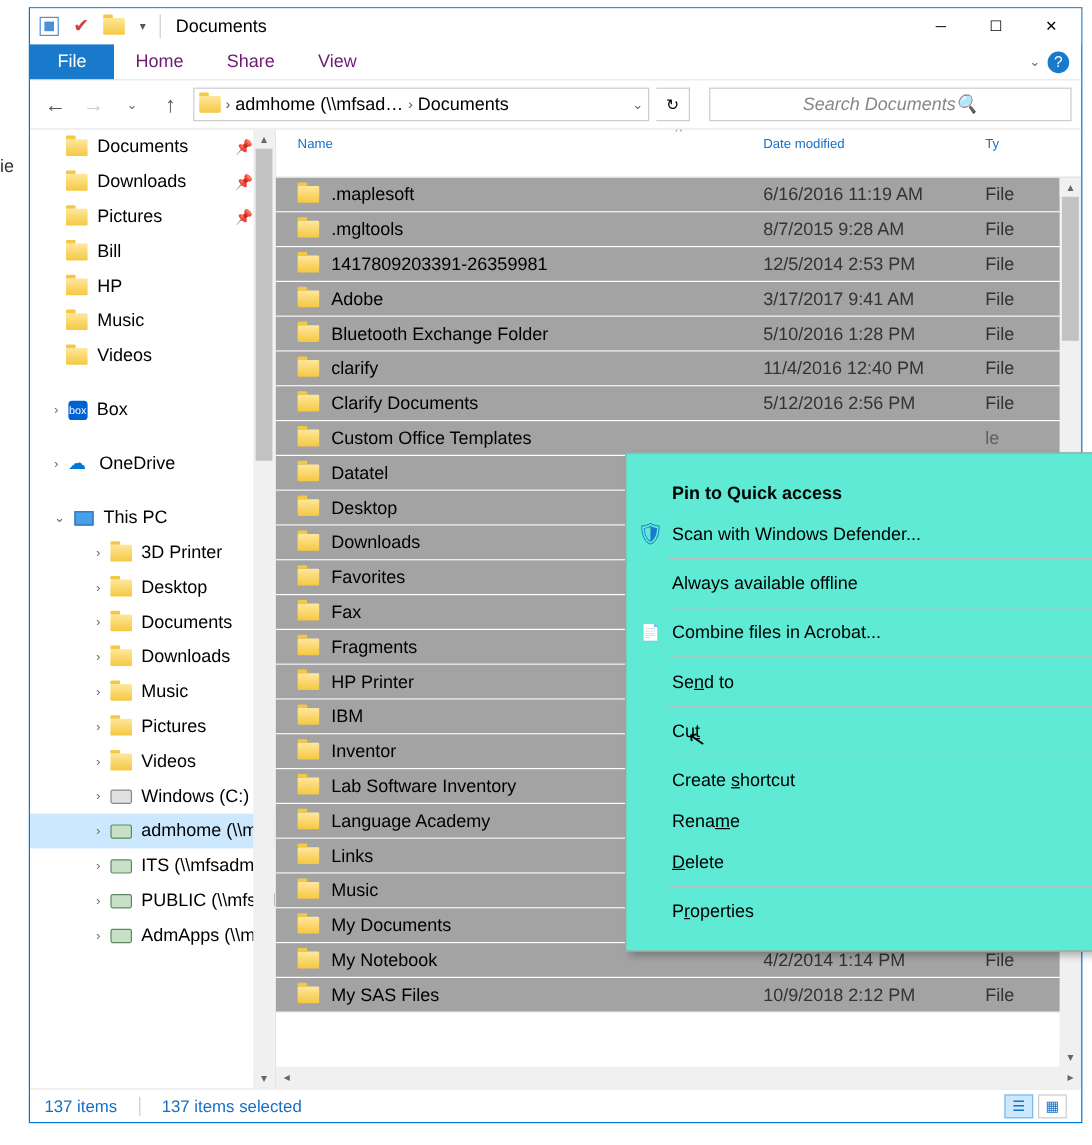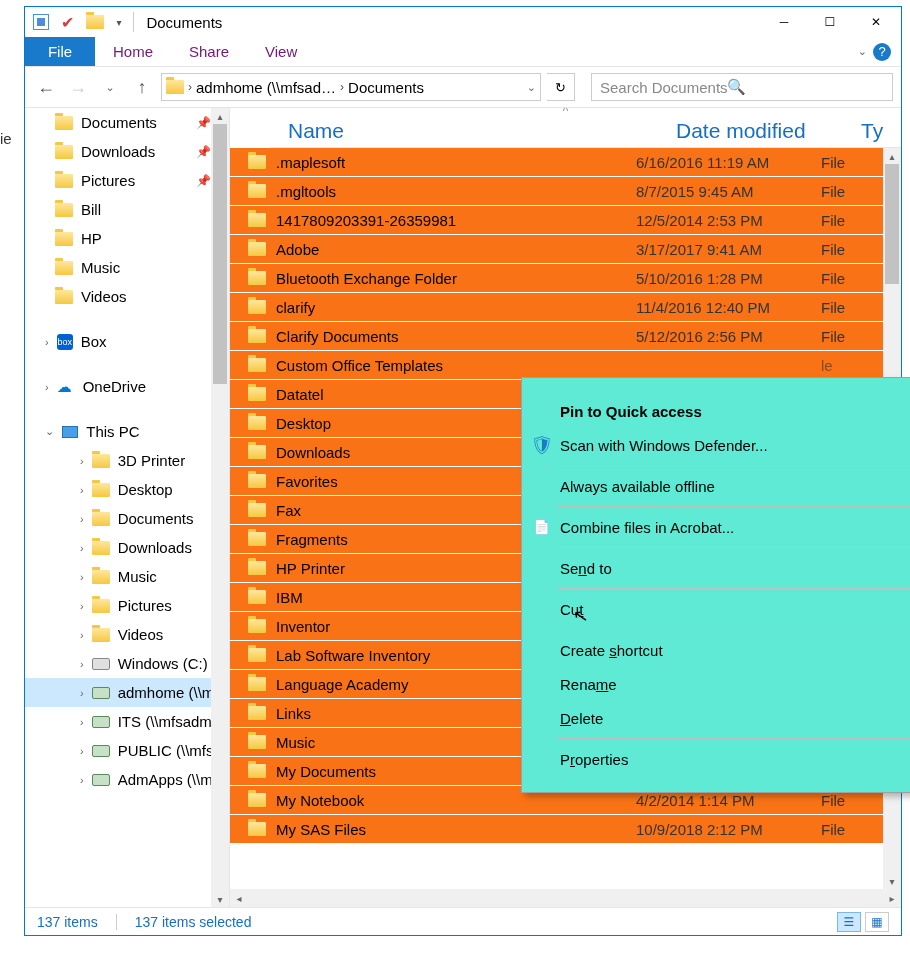--- a/index.html
+++ b/index.html
@@ -14,45 +14,45 @@
   .ribbon .file-tab { background: #1979ca; color: #fff; width: 70px; display: flex; align-items: center; justify-content: center; font-size: 15px; }
   .ribbon .tab { padding: 0 18px; display: flex; align-items: center; font-size: 15px; color: #701a75; }
   .ribbon .rib-right { margin-left: auto; display: flex; align-items: center; gap: 6px; padding-right: 10px; }
   .help-q { width: 18px; height: 18px; border-radius: 50%; background: #1979ca; color: #fff; font-size: 13px; display: flex; align-items: center; justify-content: center; }
   .addr { height: 40px; display: flex; align-items: center; padding: 0 8px; gap: 6px; }
   .nav-arrow { width: 26px; height: 26px; display: flex; align-items: center; justify-content: center; font-size: 18px; color: #555; }
   .nav-arrow.dim { color: #ccc; }
   .breadcrumb { border: 1px solid #ccc; height: 28px; flex: 0 0 380px; display: flex; align-items: center; gap: 2px; padding: 0 4px; font-size: 15px; }
   .bc-sep { color: #555; font-size: 12px; padding: 0 2px; }
   .refresh-box { border: 1px solid #ccc; border-left: none; height: 28px; width: 28px; display:flex;align-items:center;justify-content:center;font-size:13px;}
-  .searchbox { border: 1px solid #ccc; height: 28px; flex: 1; display: flex; align-items: center; padding: 0 8px; justify-content: flex-start; color: #888; font-size: 15px; margin-left: 10px;}
+  .searchbox { border: 1px solid #ccc; height: 28px; flex: 1; display: flex; align-items: center; padding: 0 8px; justify-content: center; color: #888; font-size: 15px; margin-left: 10px; font-style: italic;}
   .content { flex: 1; display: flex; border-top: 1px solid #e5e5e5; overflow: hidden; position: relative; }
   .nav { width: 205px; border-right: 1px solid #e5e5e5; overflow: hidden; position: relative; }
   .nav-scroll { overflow-y: hidden; height: 100%; }
   .nav-item { display: flex; align-items: center; height: 29px; font-size: 15px; padding-left: 22px; gap: 8px; white-space: nowrap; overflow: hidden; }
   .nav-item.qc { padding-left: 30px; }
   .nav-item.sub { padding-left: 55px; }
   .nav-item.top { padding-left: 20px; }
   .nav-item.sel { background: #cce8ff; }
   .pin { margin-left: auto; margin-right: 18px; color: #555; font-size: 12px; }
   .nav-spacer { height: 16px; }
   .fld-ico { width: 18px; height: 14px; background: linear-gradient(#ffe79c,#f5c842); border-radius: 1px; position:relative; flex-shrink:0; }
   .fld-ico::before { content:""; position:absolute; top:-3px; left:0; width:8px; height:3px; background:#f5c842; border-radius:1px 1px 0 0;}
   .disk-ico { width:18px; height:12px; background:#e0e0e0; border:1px solid #888; border-radius:2px; flex-shrink:0;}
   .net-ico { width:18px; height:12px; background:#c8e0c8; border:1px solid #5a8a5a; border-radius:2px; flex-shrink:0;}
   .pc-ico { width:16px; height:12px; background:#4aa0e8; border:1px solid #2a70b0; flex-shrink:0; position:relative;}
   .box-ico { width:16px; height:16px; background:#0061d5; border-radius:3px; flex-shrink:0; color:#fff; font-size:9px; display:flex;align-items:center;justify-content:center;}
   .od-ico { width:18px; height:12px; flex-shrink:0; color:#0078d4; font-size:15px; line-height:12px;}
   .main { flex: 1; display: flex; flex-direction: column; overflow: hidden; position:relative; }
-  .hdr { height: 34px; display: flex; align-items: center; border-bottom: 1px solid #e5e5e5; font-size: 21px; color: #156fc5; padding-left: 18px; margin-left: 40px; }
+  .hdr { height: 34px; display: flex; border-bottom: 1px solid #e5e5e5; font-size: 11px; color: #156fc5; padding-left: 18px; }
   .col-name { width: 388px; }
   .col-date { width: 185px; }
   .col-type { flex: 1; }
   .rows { flex: 1; overflow: hidden; position:relative; }
-  .row { height: 29px; display:flex; align-items:center; background:#f97316; border-bottom:1px solid #fff; font-size:15px; padding-left:18px;}
+  .row { height: 29px; display:flex; align-items:center; background:#a3a3a3; border-bottom:1px solid #fff; font-size:15px; padding-left:18px;}
   .row .r-ico { width:18px; margin-right:10px;}
   .row .r-name { width:360px; white-space:nowrap; overflow:hidden;}
   .row .r-date { width:185px; color:#333;}
   .row .r-type { flex:1; color:#333;}
   .row.split .r-date,.row.split .r-type{opacity:0.6;}
   .vscroll { position:absolute; right:0; top:0; width:18px; bottom:0; background:#f0f0f0;}
   .vscroll .thumb { position:absolute; top:16px; left:2px; right:2px; height:120px; background:#c2c2c2;}
   .vscroll .arr { position:absolute; left:0; right:0; height:16px; display:flex;align-items:center;justify-content:center;font-size:10px;color:#666;background:#f0f0f0;}
   .hscroll { height:18px; background:#f0f0f0; display:flex; align-items:center;}
   .hscroll .harr{width:18px;display:flex;align-items:center;justify-content:center;font-size:10px;color:#666;}
@@ -268,21 +268,21 @@
       <div class="rows" id="rows-container">
         <div class="row">
             <span class="r-ico fld-ico"></span>
     <span class="r-name">.maplesoft</span>
     <span class="r-date">6/16/2016 11:19 AM</span>
     <span class="r-type">File</span>
           </div>
           <div class="row">
             <span class="r-ico fld-ico"></span>
     <span class="r-name">.mgltools</span>
-    <span class="r-date">8/7/2015 9:45 AM</span>
+    <span class="r-date">8/7/2015 9:28 AM</span>
     <span class="r-type">File</span>
           </div>
           <div class="row">
             <span class="r-ico fld-ico"></span>
     <span class="r-name">1417809203391-26359981</span>
     <span class="r-date">12/5/2014 2:53 PM</span>
     <span class="r-type">File</span>
           </div>
           <div class="row">
             <span class="r-ico fld-ico"></span>

